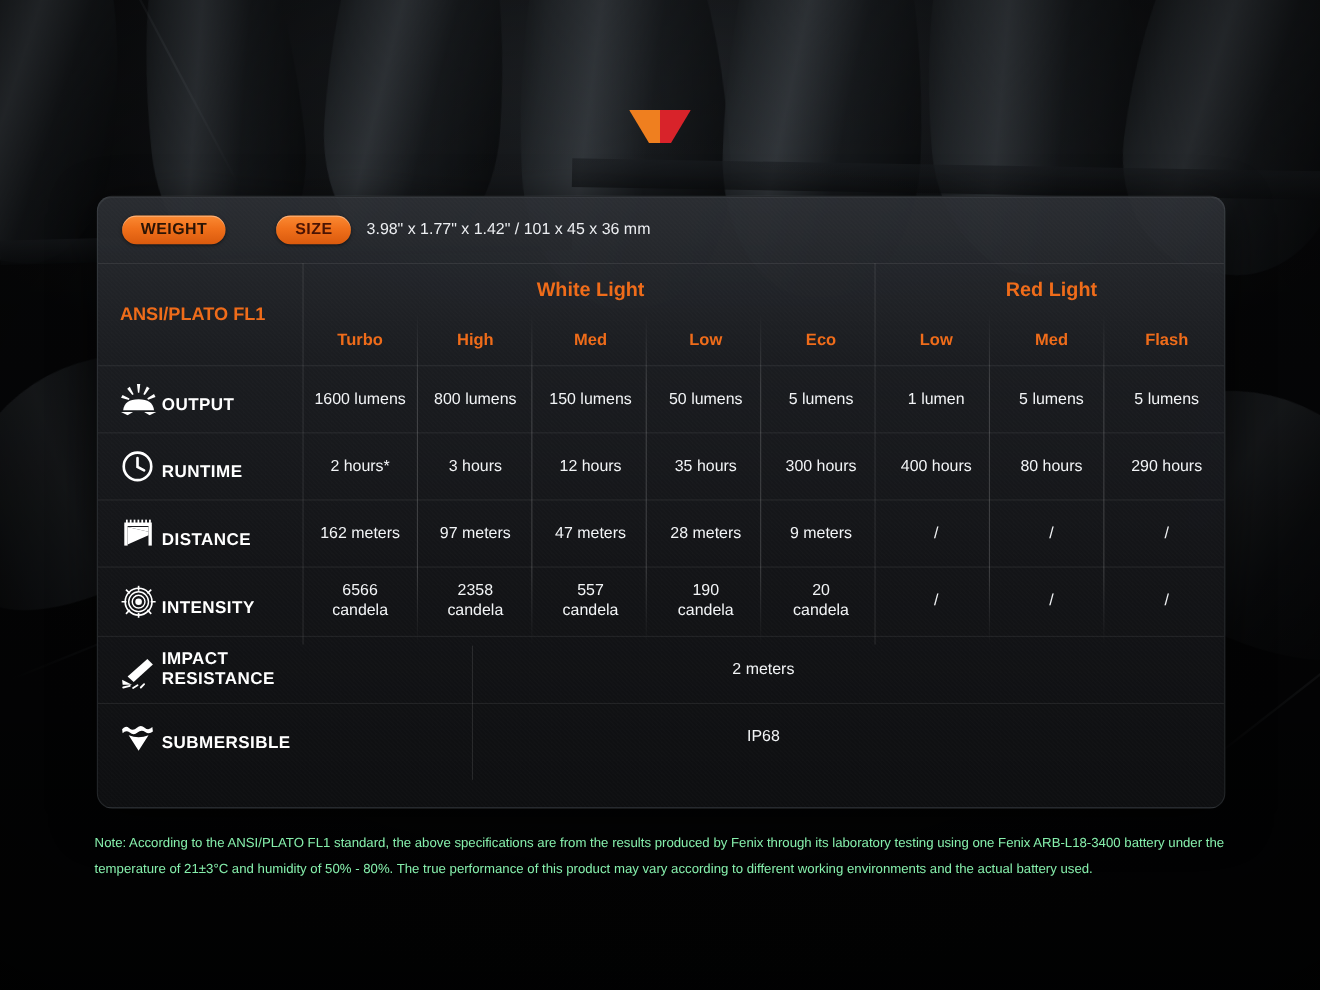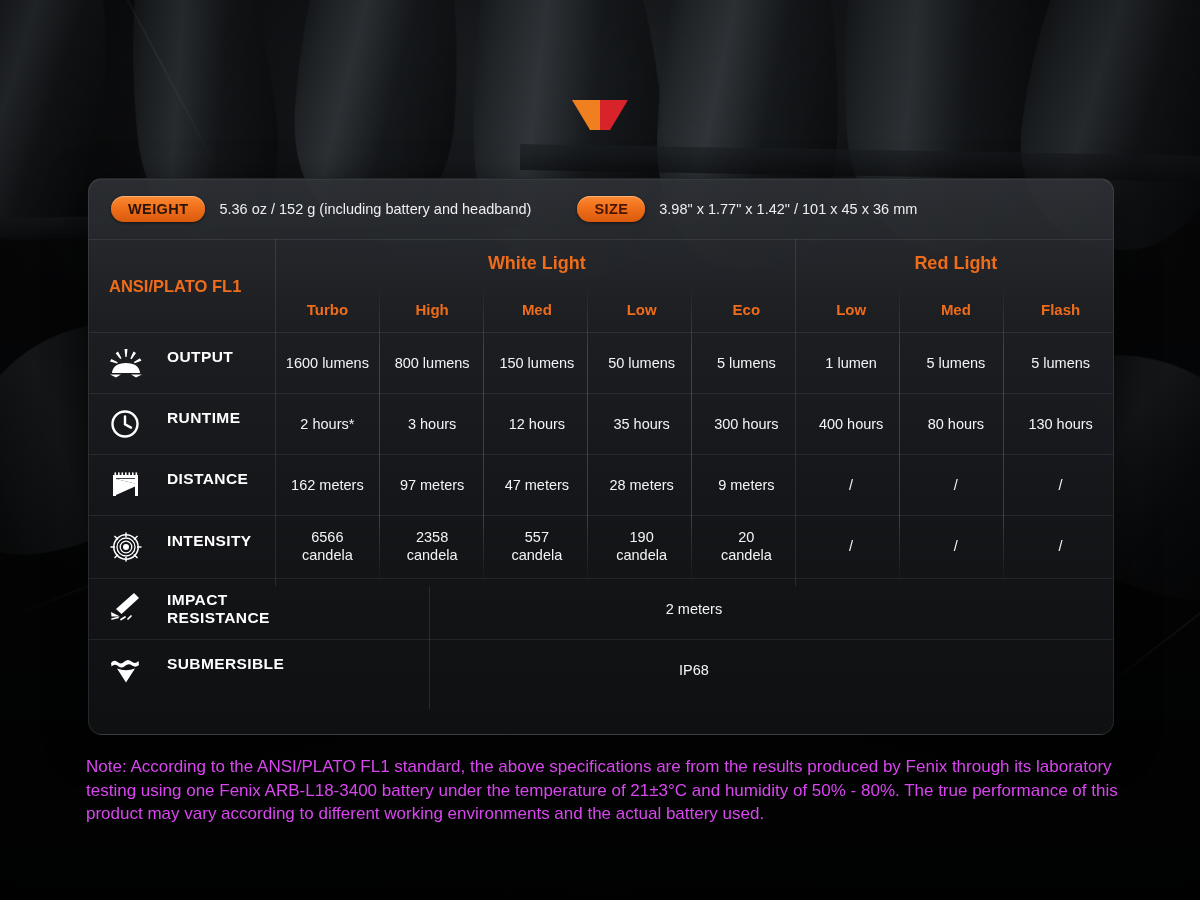--- a/index.html
+++ b/index.html
@@ -76,34 +76,34 @@
 
   .modehdr td{height:46px;vertical-align:middle;text-align:center;
     color:#ef6c1a;font-size:15px;font-weight:bold;}
 
   .datarow td{height:60px;vertical-align:middle;text-align:center;
     color:#f2f4f6;font-size:14.5px;}
   .datarow.tall td{height:62px;}
   .datarow .cand{line-height:1.22;}
 
   .rowlabel{text-align:left!important;padding-left:20px!important;}
-  .rowlabel .inner{display:flex;align-items:flex-start;gap:24px;}
+  .rowlabel .inner{display:flex;align-items:flex-end;gap:4px;}
   .rowlabel .txt{font-size:15.5px;font-weight:bold;letter-spacing:.4px;color:#fff;}
   .ic{width:34px;height:30px;flex:0 0 34px;display:block;}
 
   
   .hsep td{height:1px;padding:0;background:rgba(255,255,255,.075);}
   .vline{position:absolute;width:1px;background:linear-gradient(180deg,rgba(255,255,255,0),rgba(255,255,255,.17) 22%,rgba(255,255,255,.17) 78%,rgba(255,255,255,0));}
   .vline.full{background:rgba(255,255,255,.10);}
 
   .wide{text-align:center;}
 
   
   .note{position:absolute;left:86px;top:755px;width:1050px;z-index:6;
-    font-size:17px;line-height:23.5px;color:#d946ef;}
+    font-size:12px;line-height:23.5px;color:#86efac;}
   .note p{margin:0;}
 </style>
 </head>
 <body>
 
 <div id="bg">
   <div class="base"></div>
   <div class="pipe" style="left:-40px;top:-90px;width:150px;height:330px;transform:rotate(8deg);"></div>
   <div class="pipe" style="left:130px;top:-120px;width:140px;height:360px;transform:rotate(-6deg);"></div>
   <div class="pipe" style="left:300px;top:-150px;width:160px;height:380px;transform:rotate(4deg);"></div>
@@ -126,21 +126,20 @@
   <svg class="chev" viewBox="0 0 56 30">
     <polygon points="0,0 28,0 28,30 18,30" fill="#ef7f1f"></polygon>
     <polygon points="28,0 56,0 38,30 28,30" fill="#d8232a"></polygon>
   </svg>
 </div>
 
 <div class="panel">
 
   <div class="specrow">
     <span class="pill">WEIGHT</span>
-    <span class="specval">5.36 oz / 152 g (including battery and headband)</span>
     <span class="specgap"></span>
     <span class="pill size">SIZE</span>
     <span class="specval">3.98" x 1.77" x 1.42" / 101 x 45 x 36 mm</span>
   </div>
 
   <table class="spec">
     <colgroup>
       <col class="lblcol">
         <col class="vcol">
         <col class="vcol">
@@ -221,21 +220,21 @@
             <span class="txt">RUNTIME</span>
           </div>
         </td>
         <td>2 hours*</td>
         <td>3 hours</td>
         <td>12 hours</td>
         <td>35 hours</td>
         <td>300 hours</td>
         <td>400 hours</td>
         <td>80 hours</td>
-        <td>130 hours</td>
+        <td>290 hours</td>
       </tr>
       <tr class="hsep">
           <td colspan="9"></td>
         </tr>
 
       <tr class="datarow">
         <td class="rowlabel">
           <div class="inner">
             <svg class="ic" viewBox="0 0 34 30">
               <rect x="4" y="5" width="25" height="3.2" fill="#fff"></rect>

